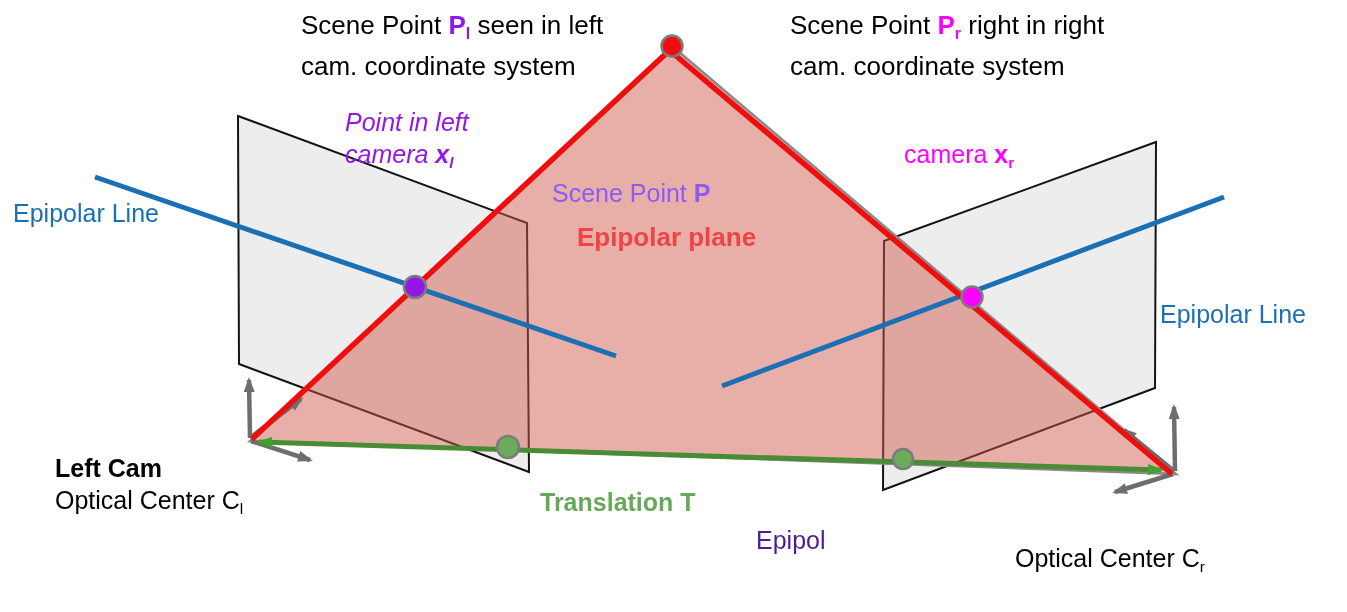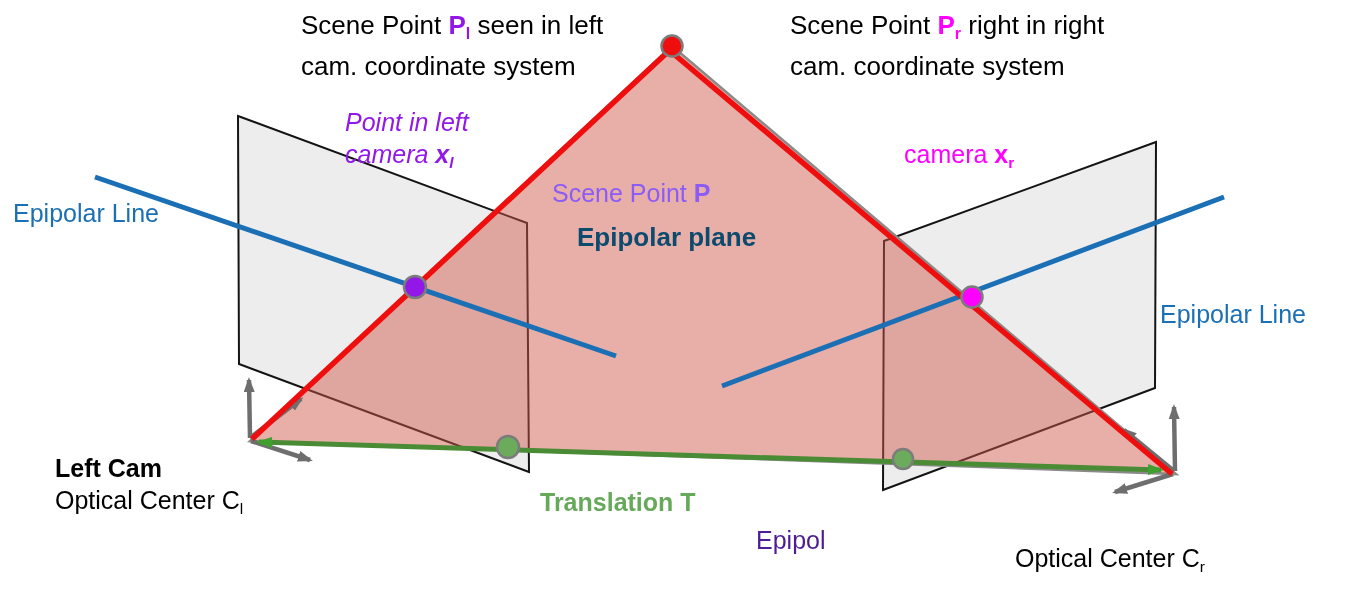--- a/index.html
+++ b/index.html
@@ -72,21 +72,21 @@
 
 <div class="label" style="left: 904px; top: 106px; color: rgb(255, 0, 255);">
   <br>
   <span>camera </span><span class="b">x</span><span class="b sub">r</span>
 </div>
 
 <div class="label" style="left: 552px; top: 136px; color: #8b5cf6; margin-top: 41px;">
   <span>Scene Point </span><span class="b">P</span>
 </div>
 
-<div class="label plane-label" style="left: 577px; top: 221px; color: #0c4a6e;">Epipolar plane</div>
+<div class="label plane-label" style="left: 577px; top: 221px; color: #ef4444;">Epipolar plane</div>
 
 <div class="label" style="left: 13px; top: 197px; color: rgb(27, 111, 181);">Epipolar Line</div>
 <div class="label" style="left: 1160px; top: 298px; color: rgb(27, 111, 181);">Epipolar Line</div>
 
 <div class="label" style="left:55px;top:452px">
   <span class="b">Left Cam</span><br>
   <span>Optical Center C</span><span class="sub">l</span>
 </div>
 
 <div class="label" style="left:1015px;top:510px">

